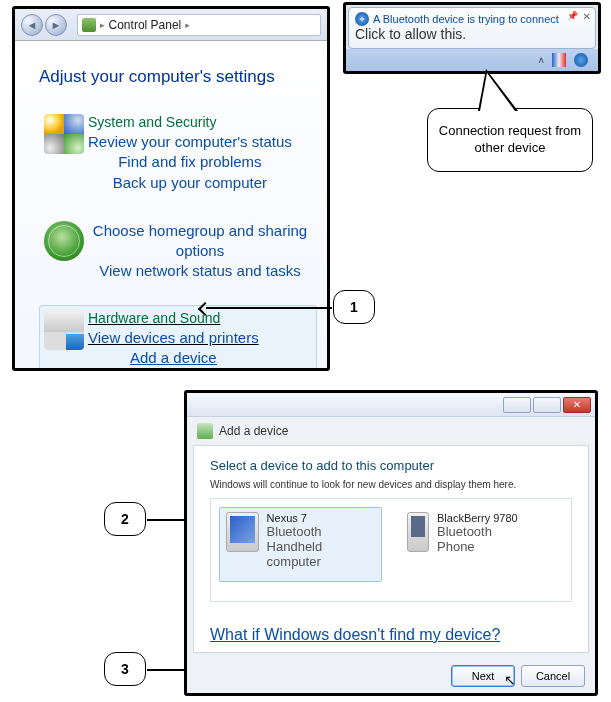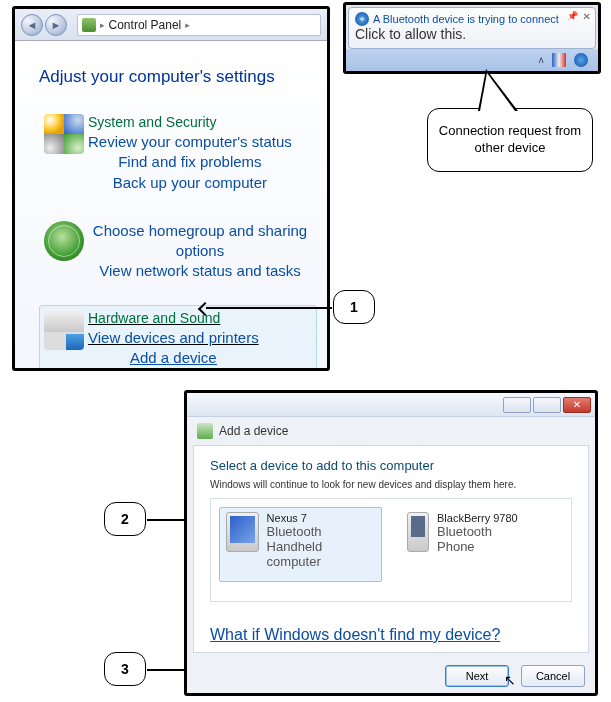--- a/index.html
+++ b/index.html
@@ -78,21 +78,21 @@
   .dev-list{flex:1;border:1px solid #d9dfe9;background:#fff;padding:8px;display:flex;gap:18px;align-items:flex-start;}
   .dev{display:flex;gap:8px;padding:4px 6px 12px;border:1px solid transparent;border-radius:2px;width:48%;}
   .dev.sel{background:#e6f1fb;border-color:#9cc3e6;}
   .dev-ic{width:34px;height:40px;background:linear-gradient(#f0f0f0,#c9c9c9);border:1px solid #aaa;border-radius:3px;position:relative;}
   .dev-ic.tab::after{content:"";position:absolute;inset:3px 3px 8px;background:linear-gradient(135deg,#2a60c8,#7aa2e8);}
   .dev-ic.phone{width:22px;height:40px;}
   .dev-ic.phone::after{content:"";position:absolute;inset:3px 3px 14px;background:#5a6b8a;}
   .dev-tx .n{font-size:11px;color:#222;}
   .dev-tx .t{font-size:13px;color:#555;}
   .help-link{color:#0b4ea2;font-size:16px;text-decoration:underline;margin-top:24px;}
-  .dlg-foot{padding:6px 10px;display:flex;justify-content:flex-end;gap:12px;background:#eef1f6;}
+  .dlg-foot{padding:6px 10px;display:flex;justify-content:flex-end;gap:6px;background:#eef1f6;}
   .btn{min-width:64px;height:22px;border:1px solid #8fa2c4;border-radius:3px;background:linear-gradient(#fdfdfd,#e4ebf5);font-size:11px;display:flex;align-items:center;justify-content:center;position:relative;}
   .btn.primary{border-color:#3a7bd5;box-shadow:0 0 0 1px #9cc3e6 inset;}
   .cursor{position:absolute;left:504px;top:672px;font-size:14px;color:#000;}
 </style>
 </head>
 <body>
 
 <div class="cp-window">
   <div class="cp-titlebar">
     <div class="nav-btn">◄</div>

